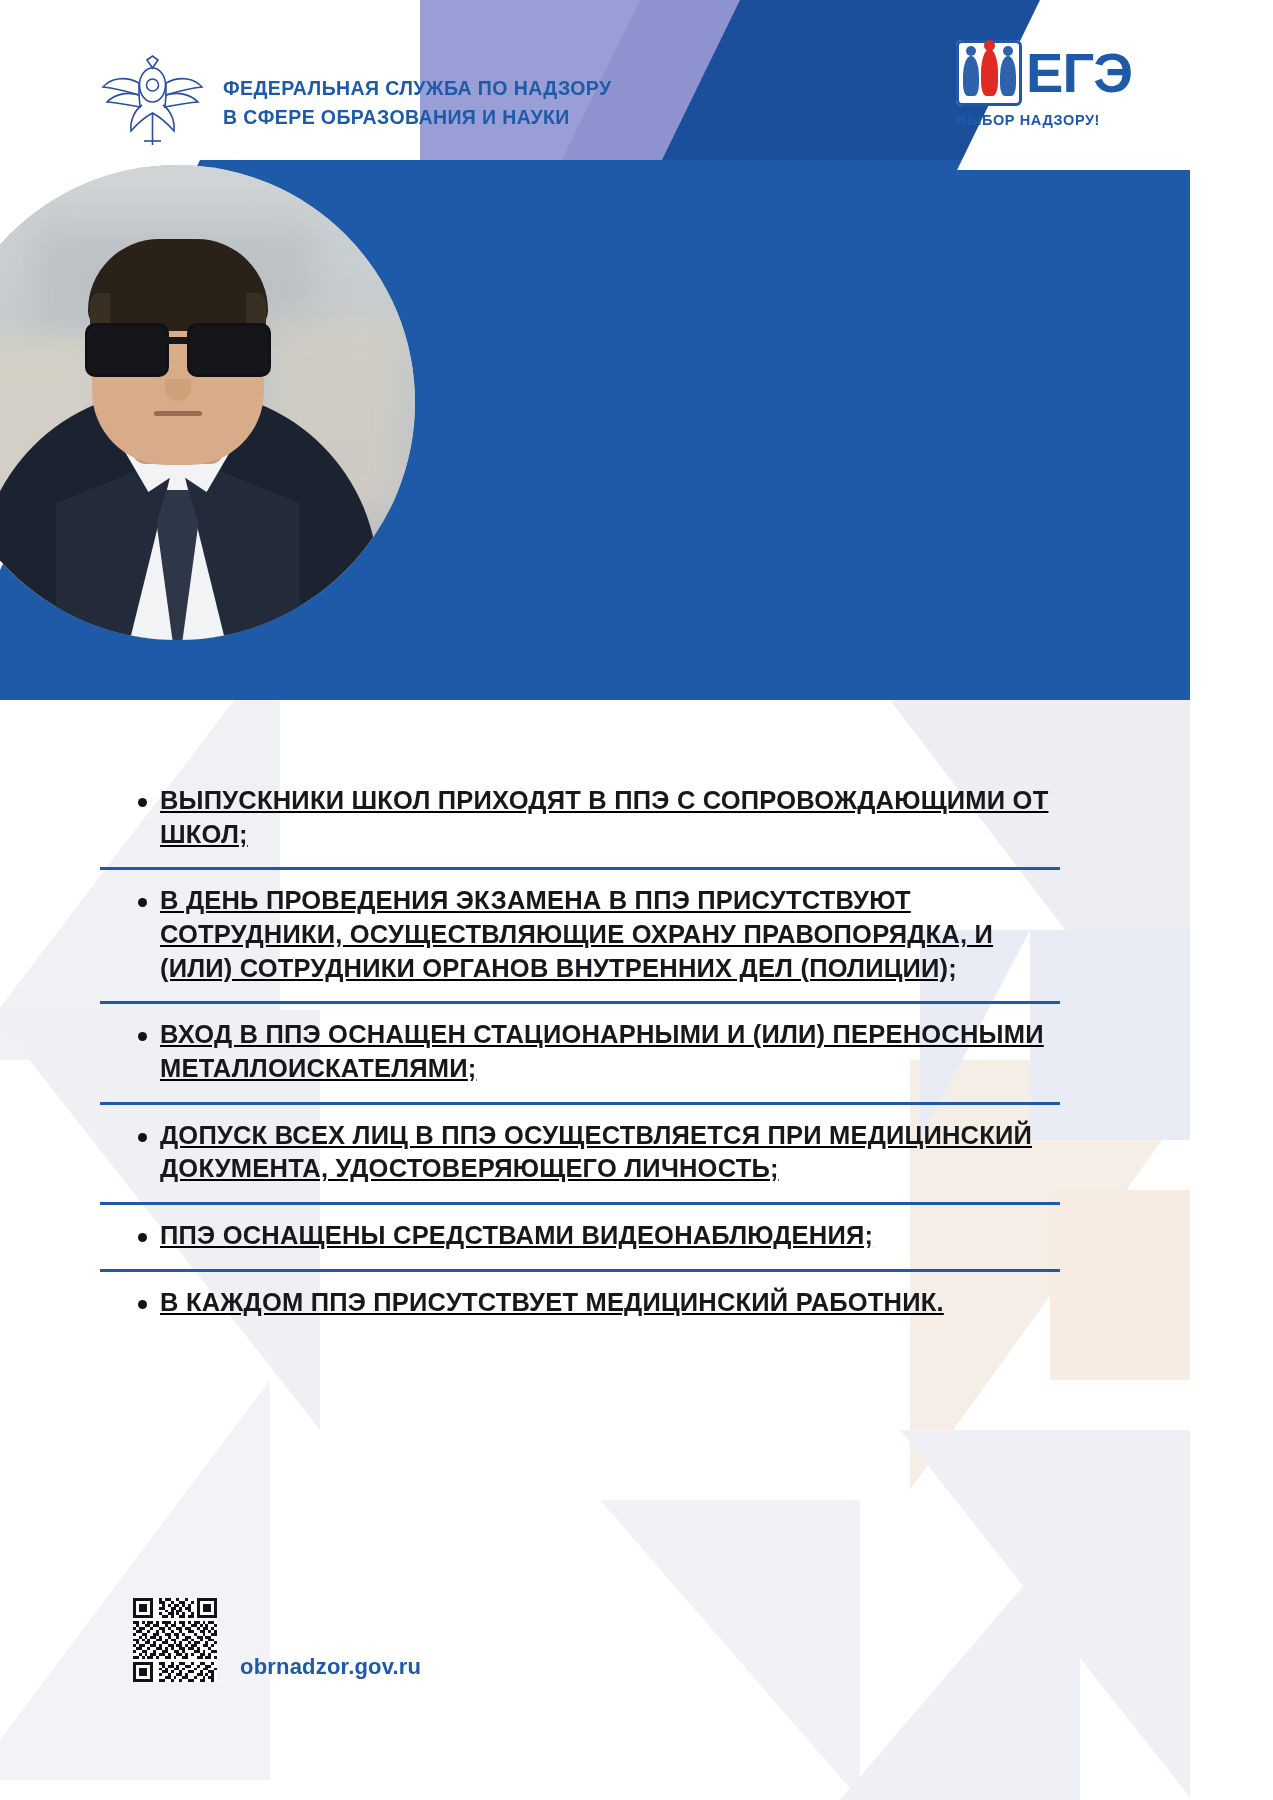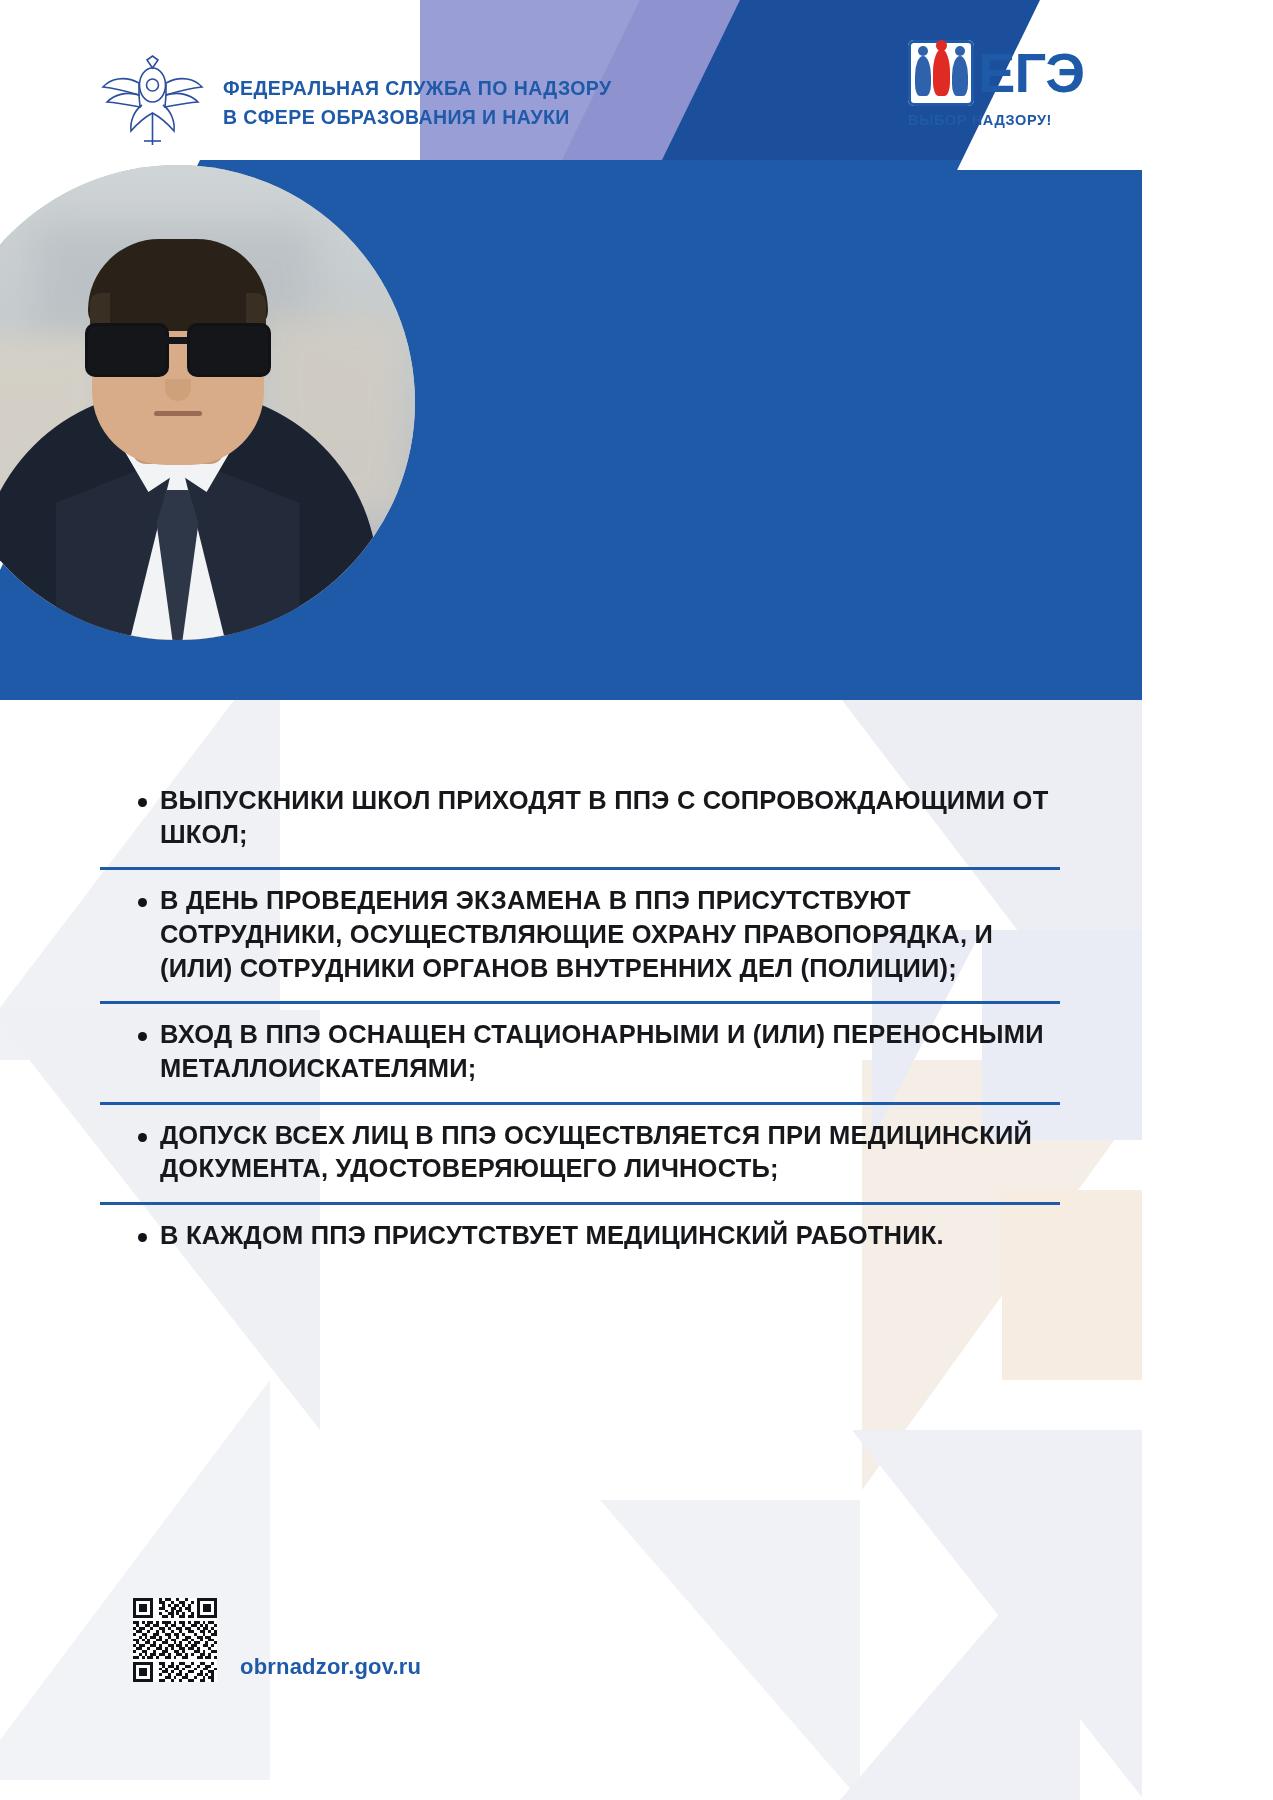--- a/index.html
+++ b/index.html
@@ -9,20 +9,21 @@
   }
   body {
     font-family: "Liberation Sans", sans-serif;
   }
   #poster {
     position: relative;
     width: 1142px;
     height: 1800px;
     overflow: hidden;
     background: #ffffff;
+    padding-left: 48px;
   }
 
   
   .bg-layer {
     position: absolute;
     inset: 0;
     overflow: hidden;
   }
   .shape {
     position: absolute;
@@ -389,20 +390,21 @@
     position: absolute;
     top: 770px;
     left: 100px;
     width: 960px;
     z-index: 30;
   }
   .item {
     position: relative;
     padding: 14px 0 16px 60px;
     border-bottom: 3px solid #1f5aa8;
+    text-decoration: underline;
   }
   .item:last-child { border-bottom: none; }
   .item .dot {
     position: absolute;
     left: 38px;
     top: 28px;
     width: 9px;
     height: 9px;
     background: #111318;
     border-radius: 50%;
@@ -554,20 +556,24 @@
     <div class="item">
       <span class="dot"></span>
       <div class="txt">ВХОД В ППЭ ОСНАЩЕН СТАЦИОНАРНЫМИ И (ИЛИ) ПЕРЕНОСНЫМИ МЕТАЛЛОИСКАТЕЛЯМИ;</div>
     </div>
     <div class="item">
       <span class="dot"></span>
       <div class="txt">ДОПУСК ВСЕХ ЛИЦ В ППЭ ОСУЩЕСТВЛЯЕТСЯ ПРИ МЕДИЦИНСКИЙ ДОКУМЕНТА, УДОСТОВЕРЯЮЩЕГО ЛИЧНОСТЬ;</div>
     </div>
     <div class="item">
       <span class="dot"></span>
+      <div class="txt">ППЭ ОСНАЩЕНЫ СРЕДСТВАМИ ВИДЕОНАБЛЮДЕНИЯ;</div>
+    </div>
+    <div class="item">
+      <span class="dot"></span>
       <div class="txt">В КАЖДОМ ППЭ ПРИСУТСТВУЕТ МЕДИЦИНСКИЙ РАБОТНИК.</div>
     </div>
   </div>
 
   <svg class="qr" viewBox="0 0 29 29" shape-rendering="crispEdges">
     <rect width="29" height="29" fill="#ffffff"></rect>
     <g fill="#111318">
       <path d="M0 0h7v1H0zM0 1h1v1H0zM6 1h1v1H6zM0 2h1v1H0zM2 2h3v1H2zM6 2h1v1H6zM0 3h1v1H0zM2 3h3v1H2zM6 3h1v1H6zM0 4h1v1H0zM2 4h3v1H2zM6 4h1v1H6zM0 5h1v1H0zM6 5h1v1H6zM0 6h7v1H0z"></path>
       <path d="M22 0h7v1h-7zM22 1h1v1h-1zM28 1h1v1h-1zM22 2h1v1h-1zM24 2h3v1h-3zM28 2h1v1h-1zM22 3h1v1h-1zM24 3h3v1h-3zM28 3h1v1h-1zM22 4h1v1h-1zM24 4h3v1h-3zM28 4h1v1h-1zM22 5h1v1h-1zM28 5h1v1h-1zM22 6h7v1h-7z"></path>
       <path d="M0 22h7v1H0zM0 23h1v1H0zM6 23h1v1H6zM0 24h1v1H0zM2 24h3v1H2zM6 24h1v1H6zM0 25h1v1H0zM2 25h3v1H2zM6 25h1v1H6zM0 26h1v1H0zM2 26h3v1H2zM6 26h1v1H6zM0 27h1v1H0zM6 27h1v1H6zM0 28h7v1H0z"></path>

